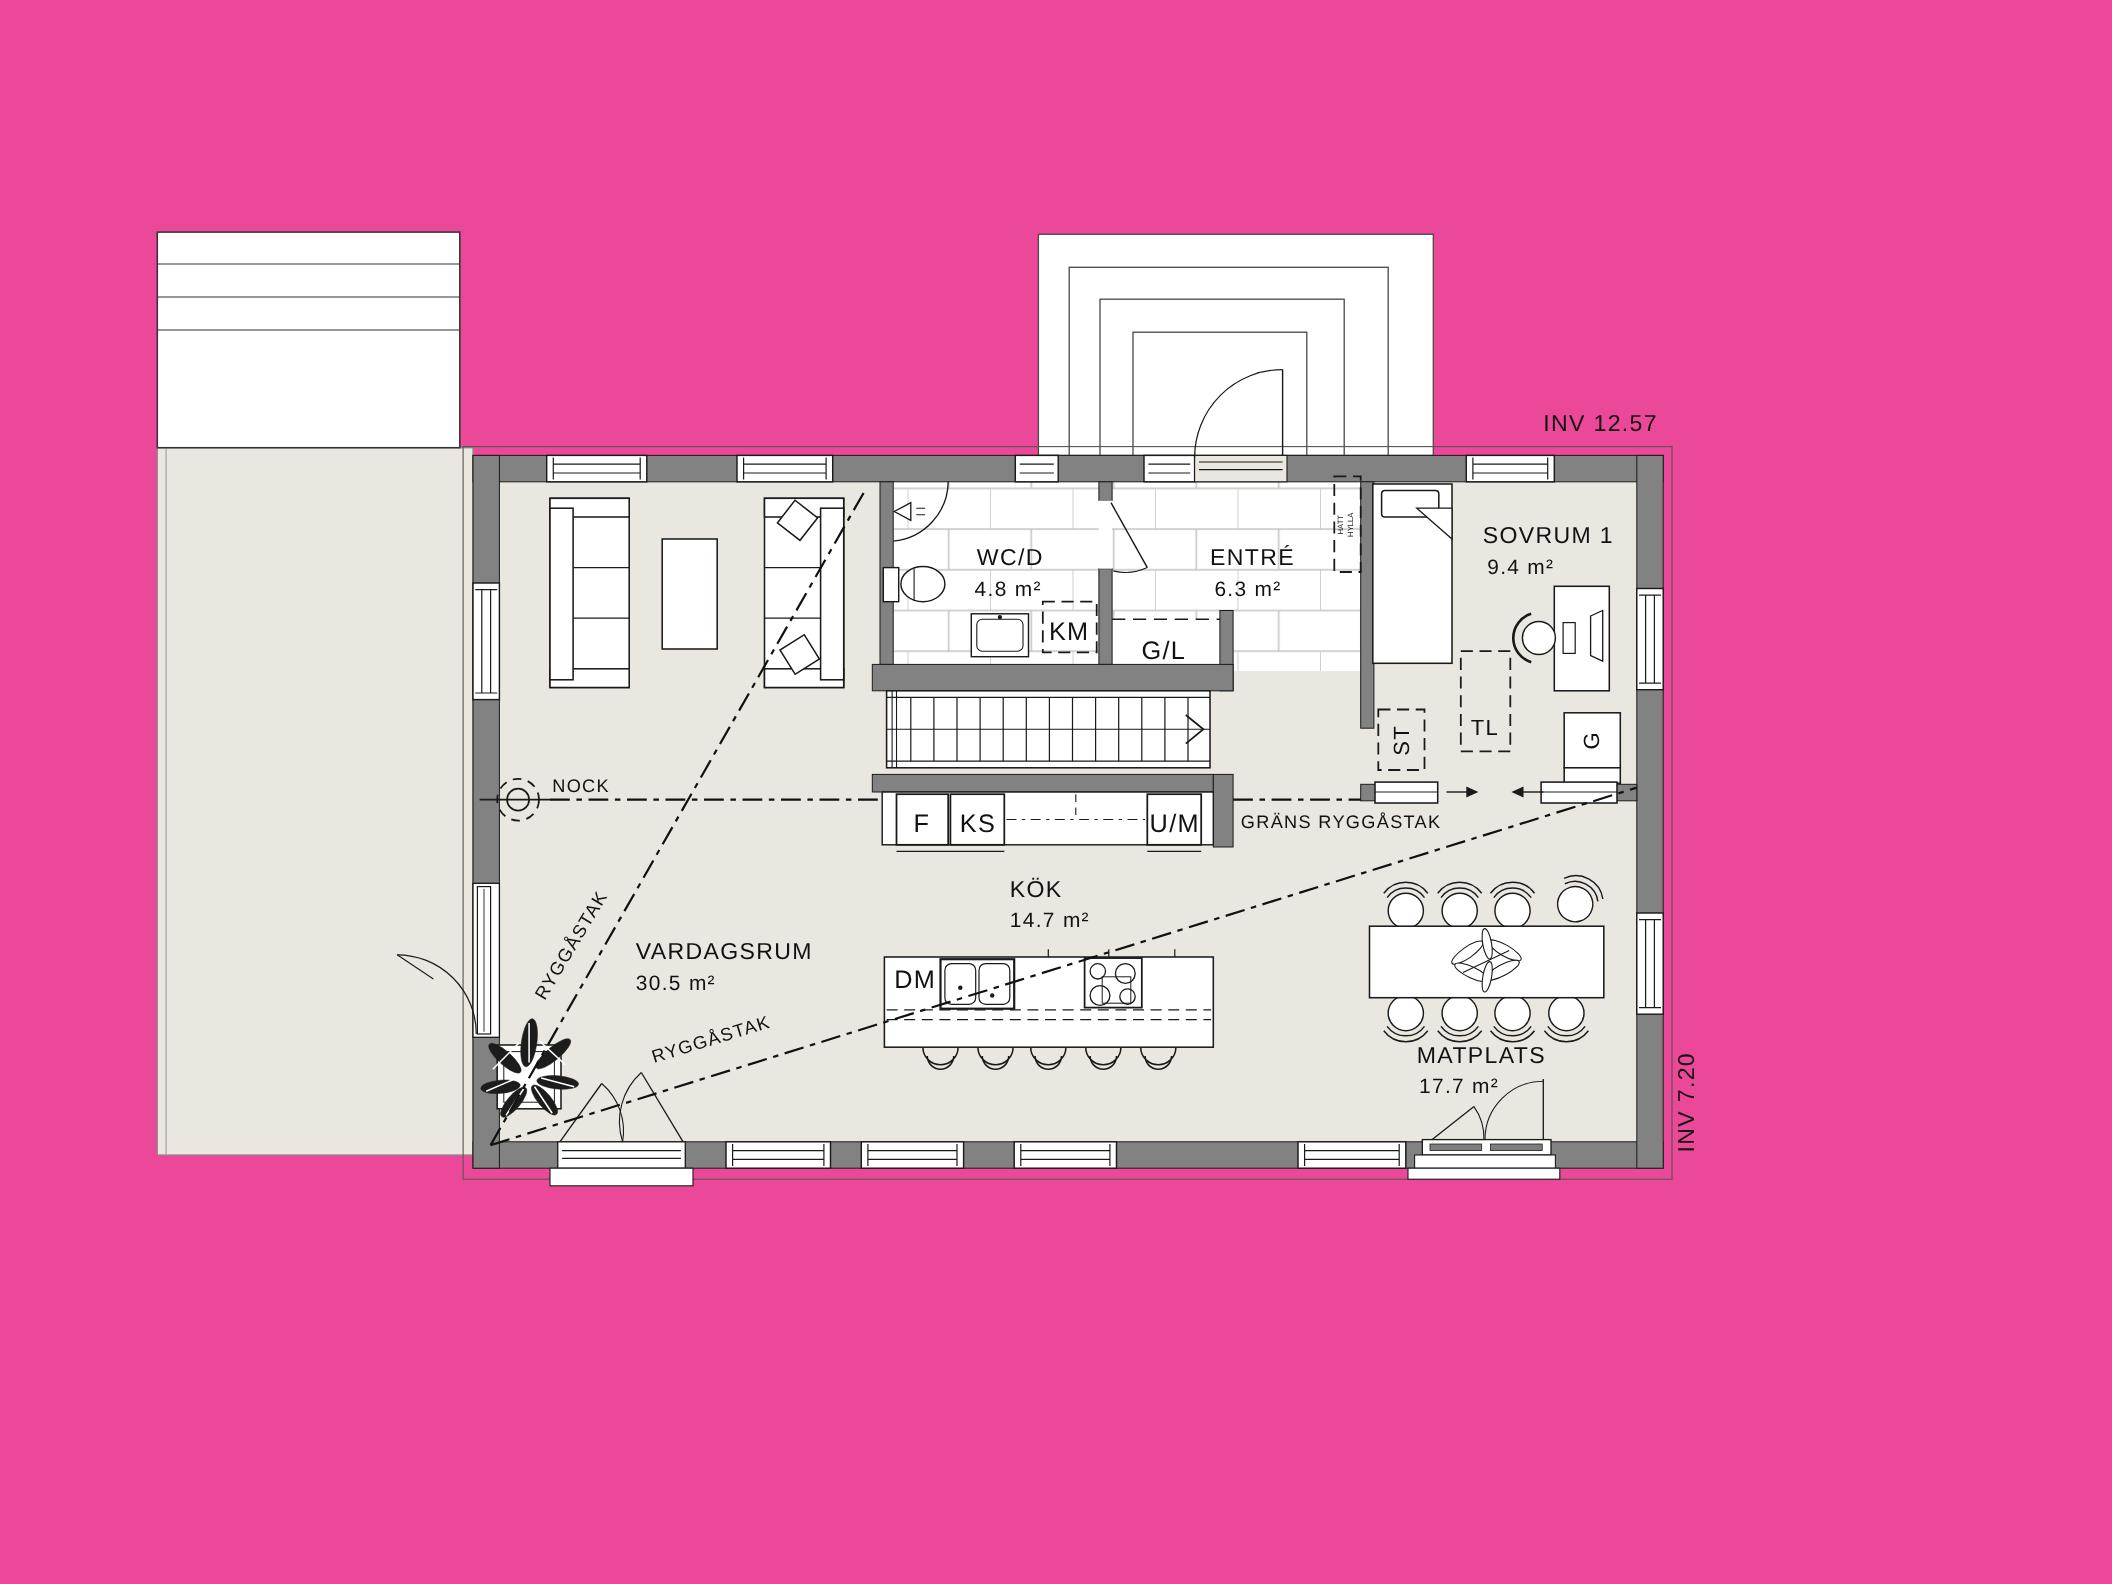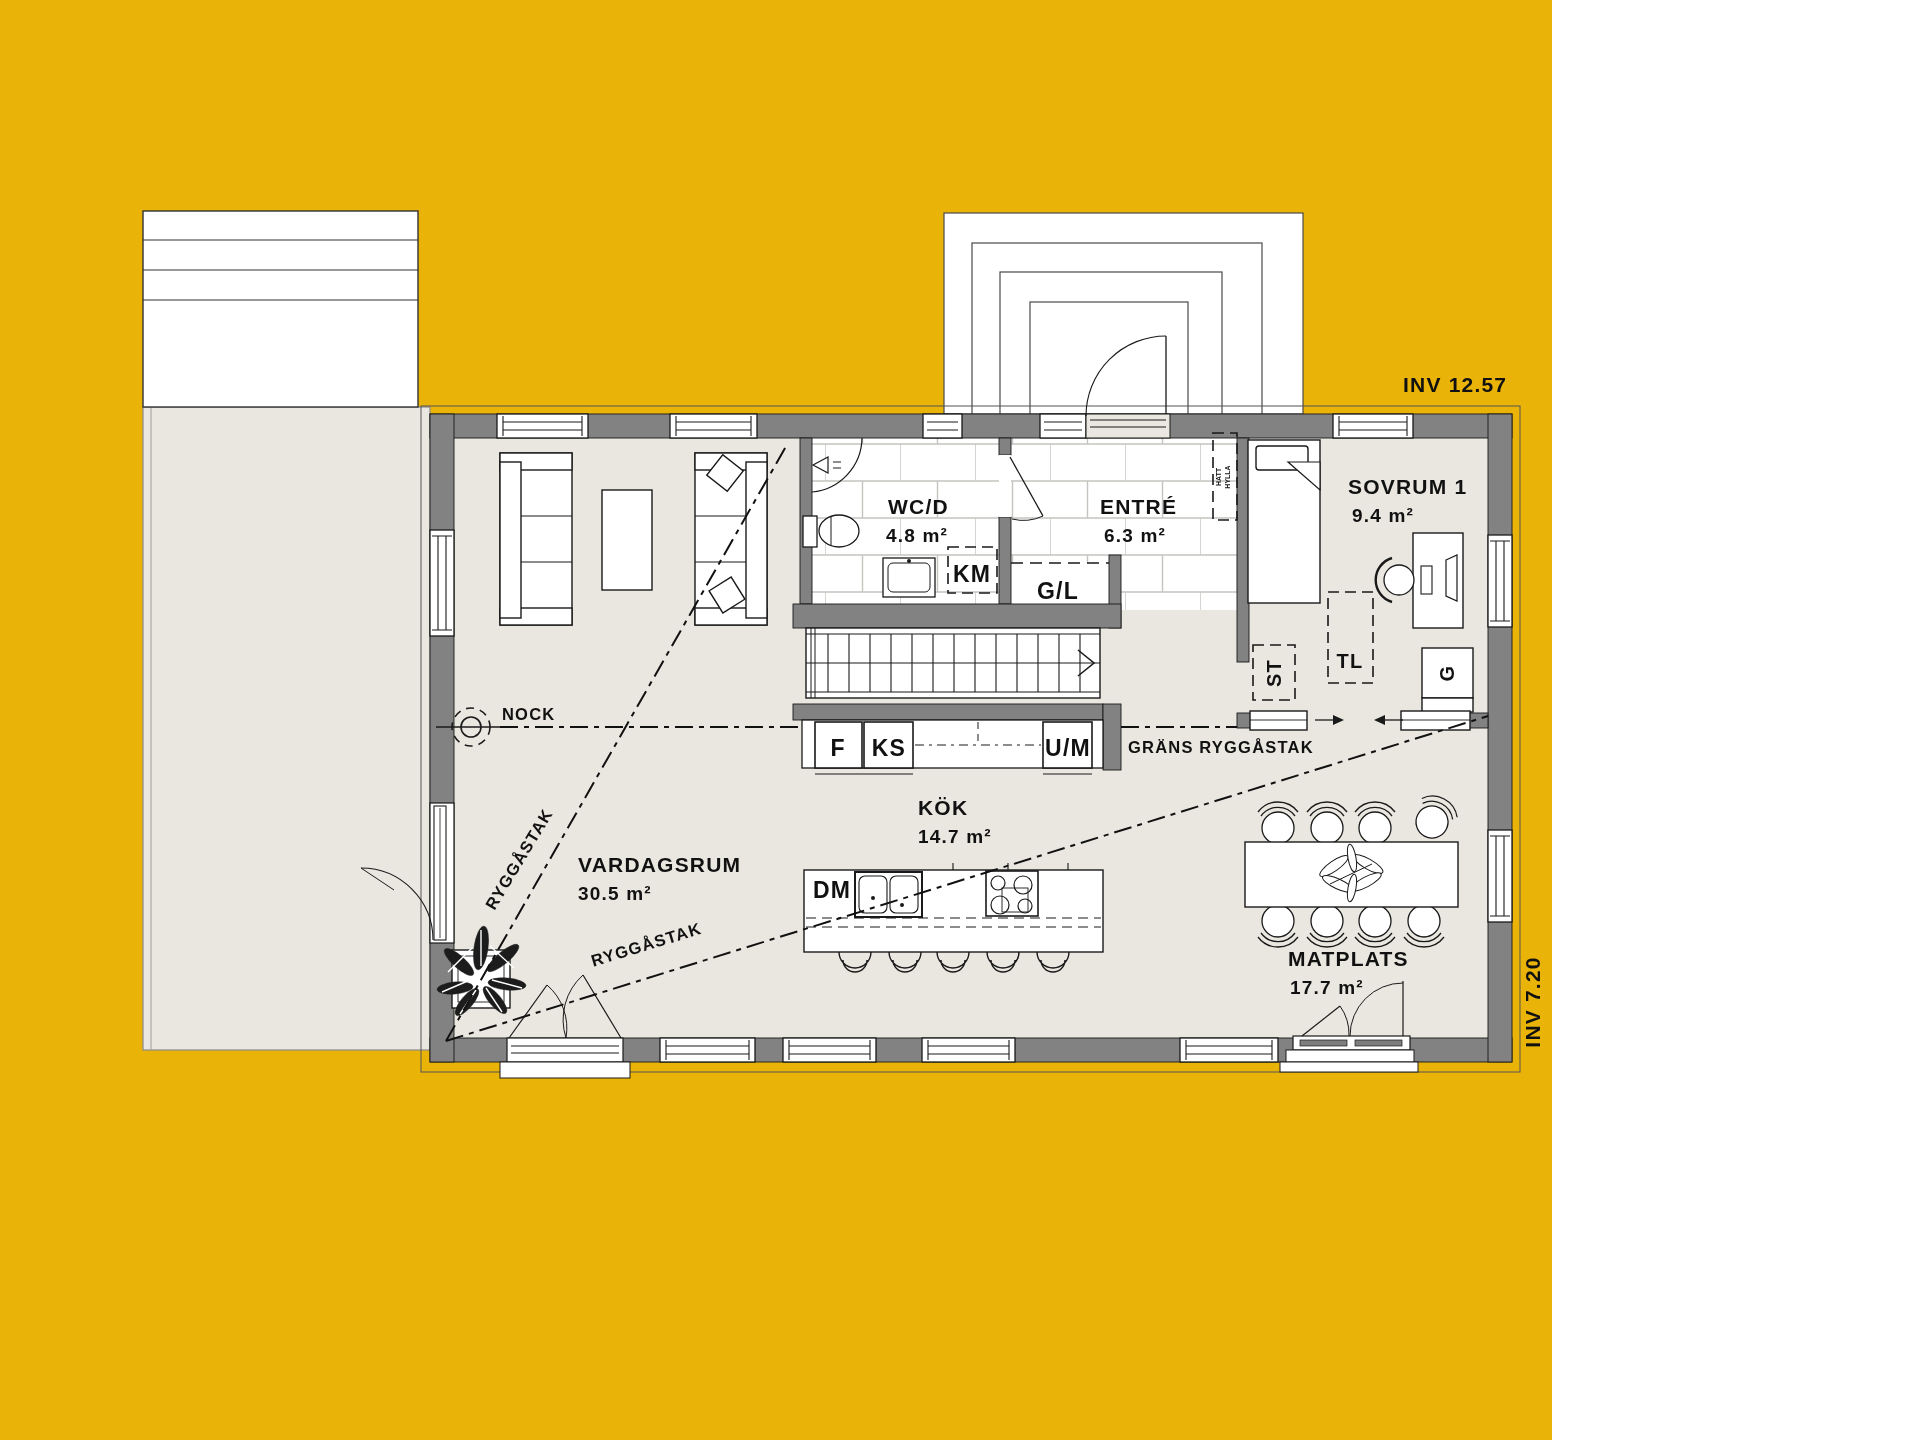--- a/index.html
+++ b/index.html
@@ -1,16 +1,16 @@
 <!DOCTYPE html>
 <html><head>
 <meta charset="utf-8">
 <style>
   html,body{margin:0;padding:0;background:#ffffff;}
-  .canvas{position:relative;width:1552px;height:1440px;background:#eab308;overflow:hidden;font-weight:bold;}
+  .canvas{position:relative;width:1920px;height:1440px;background:#ec4899;overflow:hidden;}
   svg{display:block;}
   .lbl{font-family:"Liberation Sans","DejaVu Sans",sans-serif;fill:#111;letter-spacing:1.2px;}
   .lbl-room{font-size:21px;}
   .lbl-area{font-size:19px;}
   .lbl-fix{font-size:23px;}
   .lbl-fix-sm{font-size:20px;}
   .lbl-ann{font-size:16.5px;}
   .lbl-inv{font-size:21px;}
   .lbl-tiny{font-size:7px;letter-spacing:0;}
   .wall{fill:#828282;stroke:#1a1a1a;stroke-width:0.9;}

